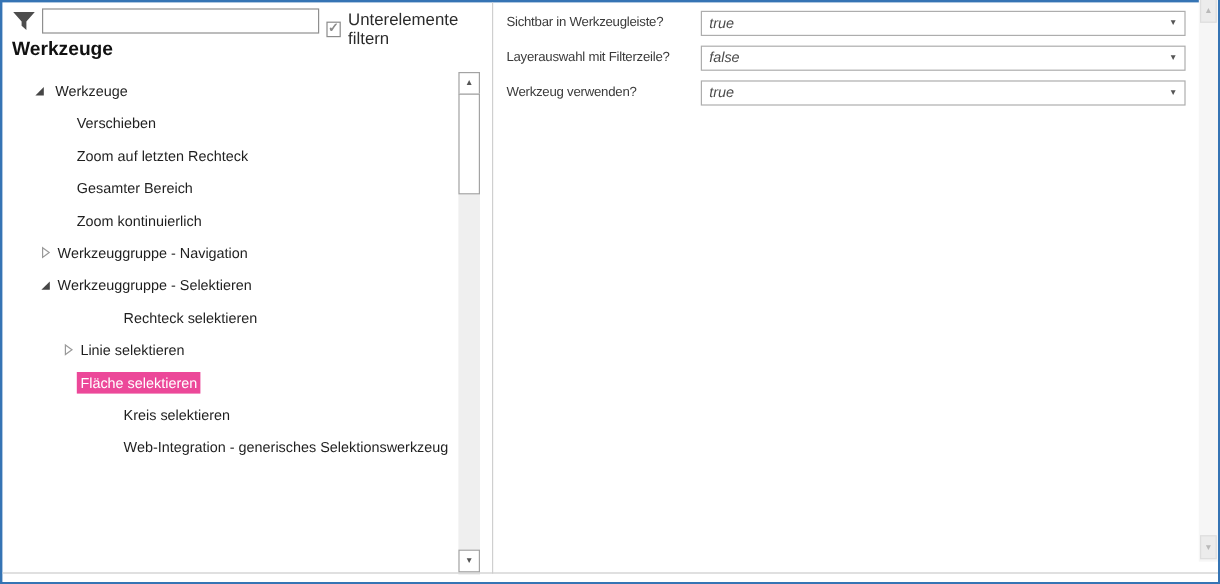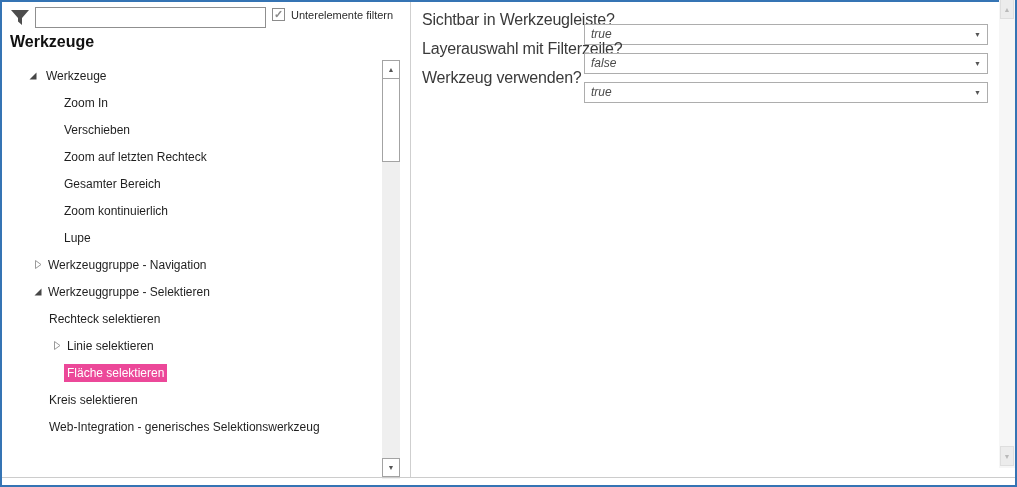--- a/index.html
+++ b/index.html
@@ -20,36 +20,36 @@
     position: absolute; left: 33px; top: 5px; width: 231px; height: 21px;
     border: 1px solid #8f8f8f; outline: none; font-family: "Liberation Sans", sans-serif;
     font-size: 12px; padding: 0 4px; color: #222;
   }
   .cb-wrap { position: absolute; left: 270px; top: 6px; display: flex; align-items: center; cursor: default; }
   .checkbox {
     width: 13px; height: 13px; border: 1px solid #8b8b8b; background: #fff;
     display: inline-flex; align-items: center; justify-content: center;
     font-size: 11px; line-height: 11px; color: #8b8b8b; font-weight: bold;
   }
-  .cb-label { margin-left: 6px; font-size: 11px; color: #2b2b2b; }
+  .cb-label { margin-left: 6px; font-size: 14px; color: #2b2b2b; }
 
   .page-title { position: absolute; left: 8px; top: 31px; font-size: 16px; font-weight: bold; color: #111; }
 
   
   .tree { position: absolute; left: 0; top: 58px; width: 380px; height: 419px; padding-top: 2px; overflow: hidden; }
   .tree-row { height: 27px; display: flex; align-items: center; font-size: 12px; color: #1f1f1f; white-space: nowrap; }
   .expander { width: 10px; height: 11px; display: inline-flex; align-items: center; justify-content: center; flex: none; }
   .expander svg { display: none; }
   .tree-row.expanded .expander svg.exp { display: block; }
   .tree-row.collapsed .expander svg.col { display: block; }
   .tree-row.d0 .expander { margin-left: 26px; margin-right: 8px; }
   .tree-row.d1 .expander { margin-left: 31px; margin-right: 5px; }
   .tree-row.d2 .expander { margin-left: 50px; margin-right: 5px; }
   .tree-row.d1.leaf .tree-label { padding-left: 62px; }
-  .tree-row.d2.leaf .tree-label { padding-left: 47px; }
+  .tree-row.d2.leaf .tree-label { padding-left: 101px; }
   .tree-row.selected .tree-label { background: #ec4899; color: #fff; padding: 2px 3px; margin-left: -3px; }
   .tree-row.d2.leaf.selected .tree-label { padding-left: 3px; margin-left: 62px; }
 
   
   .tree-scrollbar { position: absolute; left: 380px; top: 58px; width: 18px; height: 419px; background: #efefef; }
   .sb-btn {
     position: absolute; left: 0; width: 18px; height: 19px; background: #fff;
     border: 1px solid #a3a3a3; display: flex; align-items: center; justify-content: center;
     font-size: 7px; color: #555; line-height: 1;
   }
@@ -57,23 +57,23 @@
   .sb-btn.down { bottom: 2px; }
   .sb-thumb { position: absolute; left: 0; top: 18px; width: 18px; height: 84px; background: #fff; border: 1px solid #a3a3a3; }
 
   
   .v-divider { position: absolute; left: 408px; top: 0; width: 1px; height: 476px; background: #cfcfcf; }
   .bottom-line { position: absolute; left: 0; right: 0; bottom: 7px; height: 1px; background: #cccccc; }
 
   
   .right-panel { position: absolute; left: 409px; top: 0; width: 604px; height: 476px; padding-top: 7px; }
   .prop-row { position: relative; height: 21px; margin-bottom: 8px; }
-  .prop-label { position: absolute; left: 11px; top: 0; line-height: 21px; font-size: 16px; color: #3a3a3a; letter-spacing: -0.2px; }
+  .prop-label { position: absolute; left: 11px; top: 0; line-height: 21px; font-size: 11px; color: #3a3a3a; letter-spacing: -0.2px; }
   .combo {
-    position: absolute; left: 173px; top: 15px; width: 404px; height: 21px;
+    position: absolute; left: 173px; top: 0; width: 404px; height: 21px;
     background: #fff; border: 1px solid #adadad; cursor: default;
   }
   .combo-value {
     position: absolute; left: 6px; top: 0; line-height: 19px;
     font-size: 12px; font-style: italic; color: #4a4a4a;
   }
   .combo-caret { position: absolute; right: 6px; top: 6px; font-size: 7px; color: #555; line-height: 1; }
 
   
   .panel-scrollbar { position: absolute; left: 588px; top: -5px; width: 16px; height: 471px; background: #f6f6f6; }
@@ -110,41 +110,33 @@
     <span class="expander">
       <svg class="exp" width="10" height="10" viewBox="0 0 10 10">
         <path d="M8.5 1.5 L8.5 8.5 L1.5 8.5 Z" fill="#464646"></path>
       </svg>
 
     </span>
     <span class="tree-label">Werkzeuge</span>
   </div>
         <div class="tree-row d1 leaf">
 
-    <span class="tree-label">Zoom In</span>
-  </div>
-        <div class="tree-row d1 leaf">
-
     <span class="tree-label">Verschieben</span>
   </div>
         <div class="tree-row d1 leaf">
 
     <span class="tree-label">Zoom auf letzten Rechteck</span>
   </div>
         <div class="tree-row d1 leaf">
 
     <span class="tree-label">Gesamter Bereich</span>
   </div>
         <div class="tree-row d1 leaf">
 
     <span class="tree-label">Zoom kontinuierlich</span>
-  </div>
-        <div class="tree-row d1 leaf">
-
-    <span class="tree-label">Lupe</span>
   </div>
         <div class="tree-row d1 collapsed">
     <span class="expander">
 
       <svg class="col" width="9" height="11" viewBox="0 0 9 11">
         <path d="M1.5 1.5 L7 5.5 L1.5 9.5 Z" fill="#ffffff" stroke="#9a9a9a" stroke-width="1"></path>
       </svg>
     </span>
     <span class="tree-label">Werkzeuggruppe - Navigation</span>
   </div>

